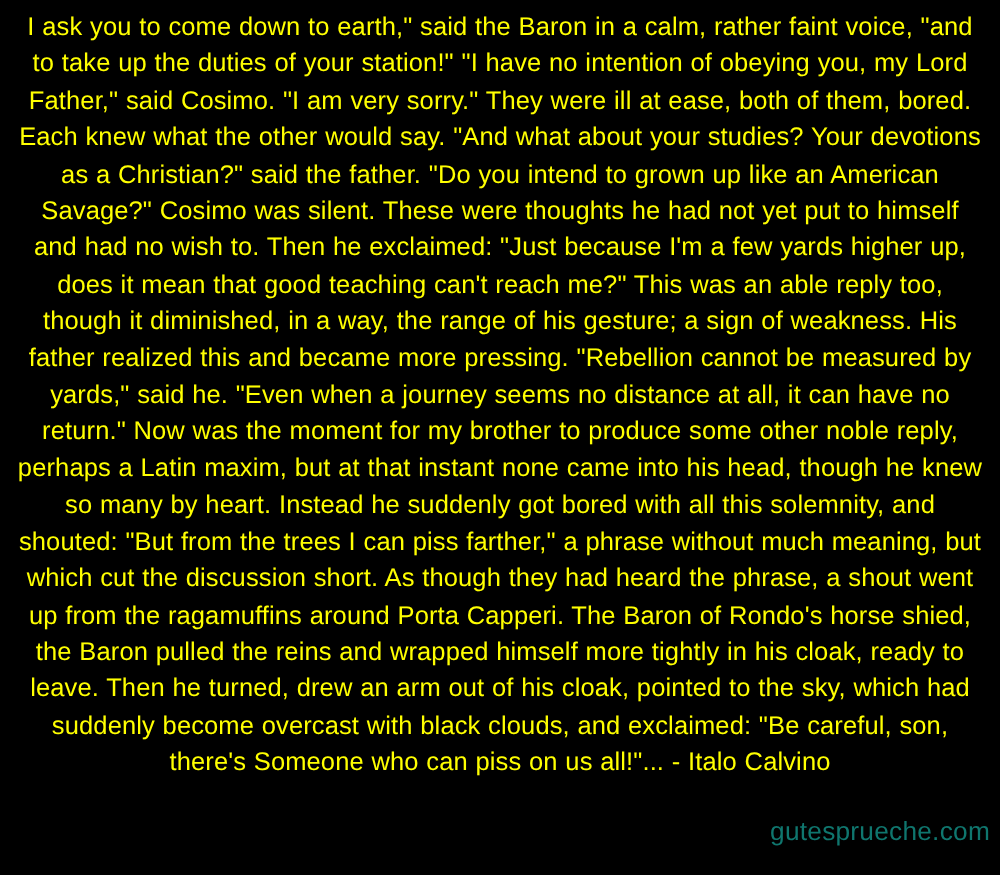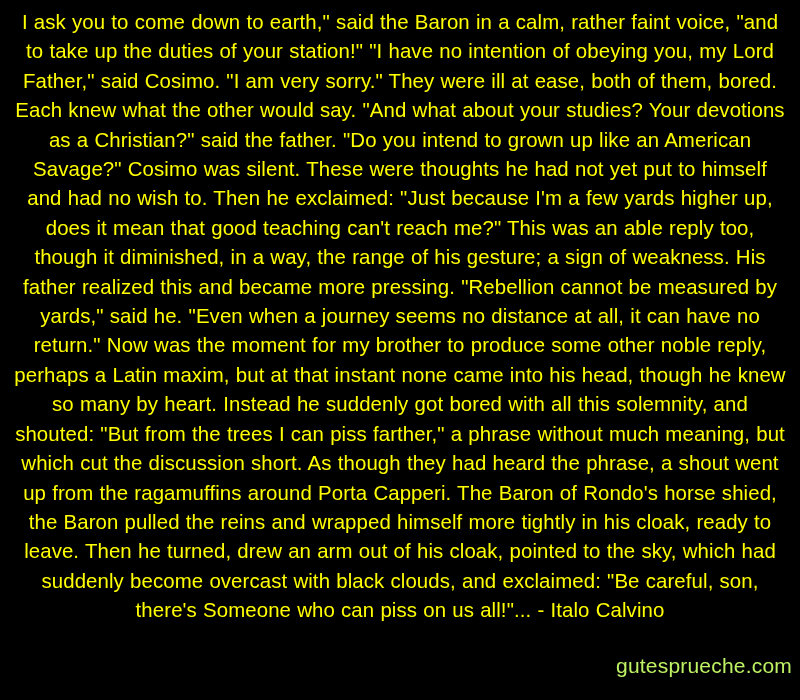--- a/index.html
+++ b/index.html
@@ -29,21 +29,21 @@
     text-align: center;
     letter-spacing: 0.1px;
     word-spacing: 0.4px;
     margin: 0;
     padding: 0 2px;
   }
   .watermark {
     position: absolute;
     right: 8px;
     bottom: 2px;
-    color: #bef264;
+    color: #0f766e;
     font-family: "Liberation Sans", sans-serif;
     font-size: 21px;
     letter-spacing: 0.2px;
     line-height: 24px;
   }
 </style>
 </head>
 <body>
 
 <div class="quote-card">

